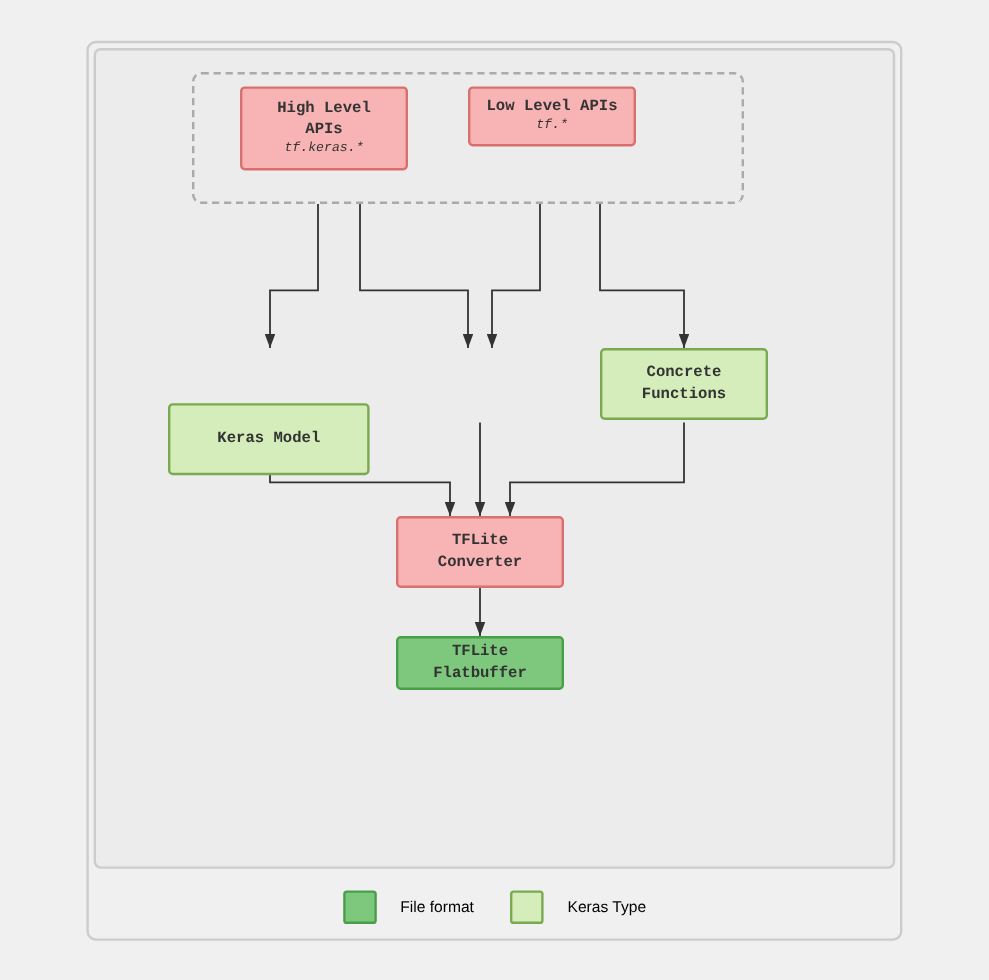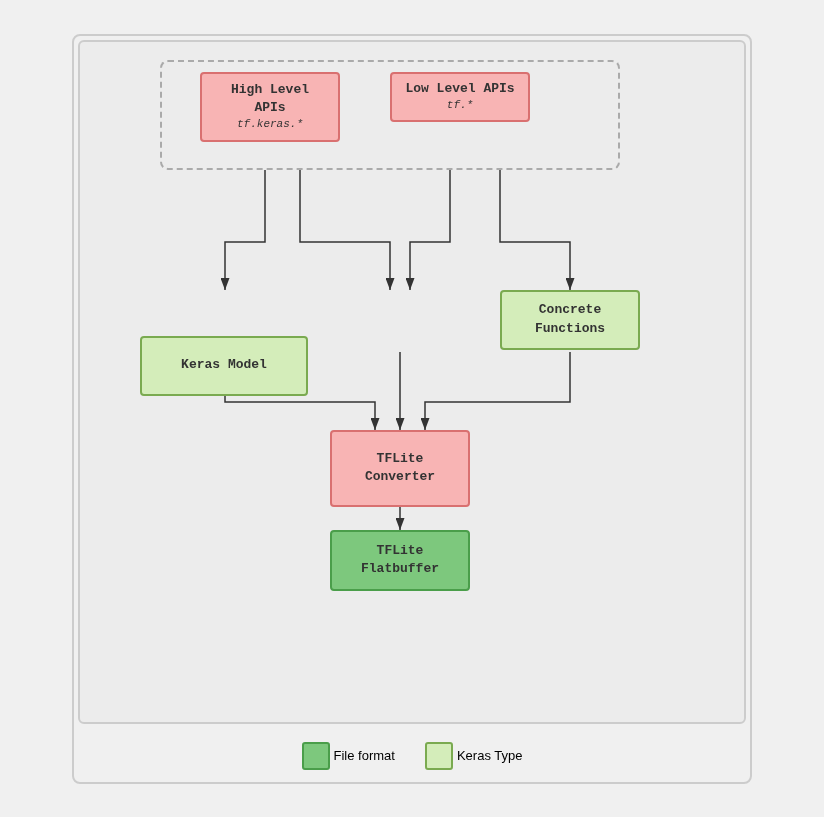--- a/index.html
+++ b/index.html
@@ -90,21 +90,21 @@
       align-items: center;
       justify-content: center;
       gap: 30px;
       padding: 18px 0 8px 0;
       font-size: 13px;
       font-family: Arial, sans-serif;
     }
     .legend-item {
       display: flex;
       align-items: center;
-      gap: 4px;
+      gap: 20px;
     }
     .legend-swatch {
       width: 28px;
       height: 28px;
       border: 2px solid;
       border-radius: 3px;
       flex-shrink: 0;
     }
     .swatch-green { background: #7dc87d; border-color: #4a9e4a; }
     .swatch-light-green { background: #d4edba; border-color: #7aaa50; }
@@ -154,25 +154,25 @@
 
     <div class="box box-light-green" style="left: 60px; top: 248px; width: 168px; height: 60px; margin-top: 46px;">
       <span>Keras Model</span>
     </div>
 
 
     <div class="box box-light-green" style="left: 420px; top: 248px; width: 140px; height: 60px;">
       <span>Concrete Functions</span>
     </div>
 
-    <div class="box box-pink" style="left: 250px; top: 388px; width: 140px; height: 77px;">
+    <div class="box box-pink" style="left: 250px; top: 388px; width: 140px; height: 60px;">
       <span>TFLite Converter</span>
     </div>
 
-    <div class="box box-green" style="left: 250px; top: 488px; width: 140px; height: 61px;">
+    <div class="box box-green" style="left: 250px; top: 488px; width: 140px; height: 45px;">
       <span>TFLite Flatbuffer</span>
     </div>
 
   </div>
 
   <div class="legend">
     <div class="legend-item">
       <div class="legend-swatch swatch-green"></div>
       <span>File format</span>
     </div>

